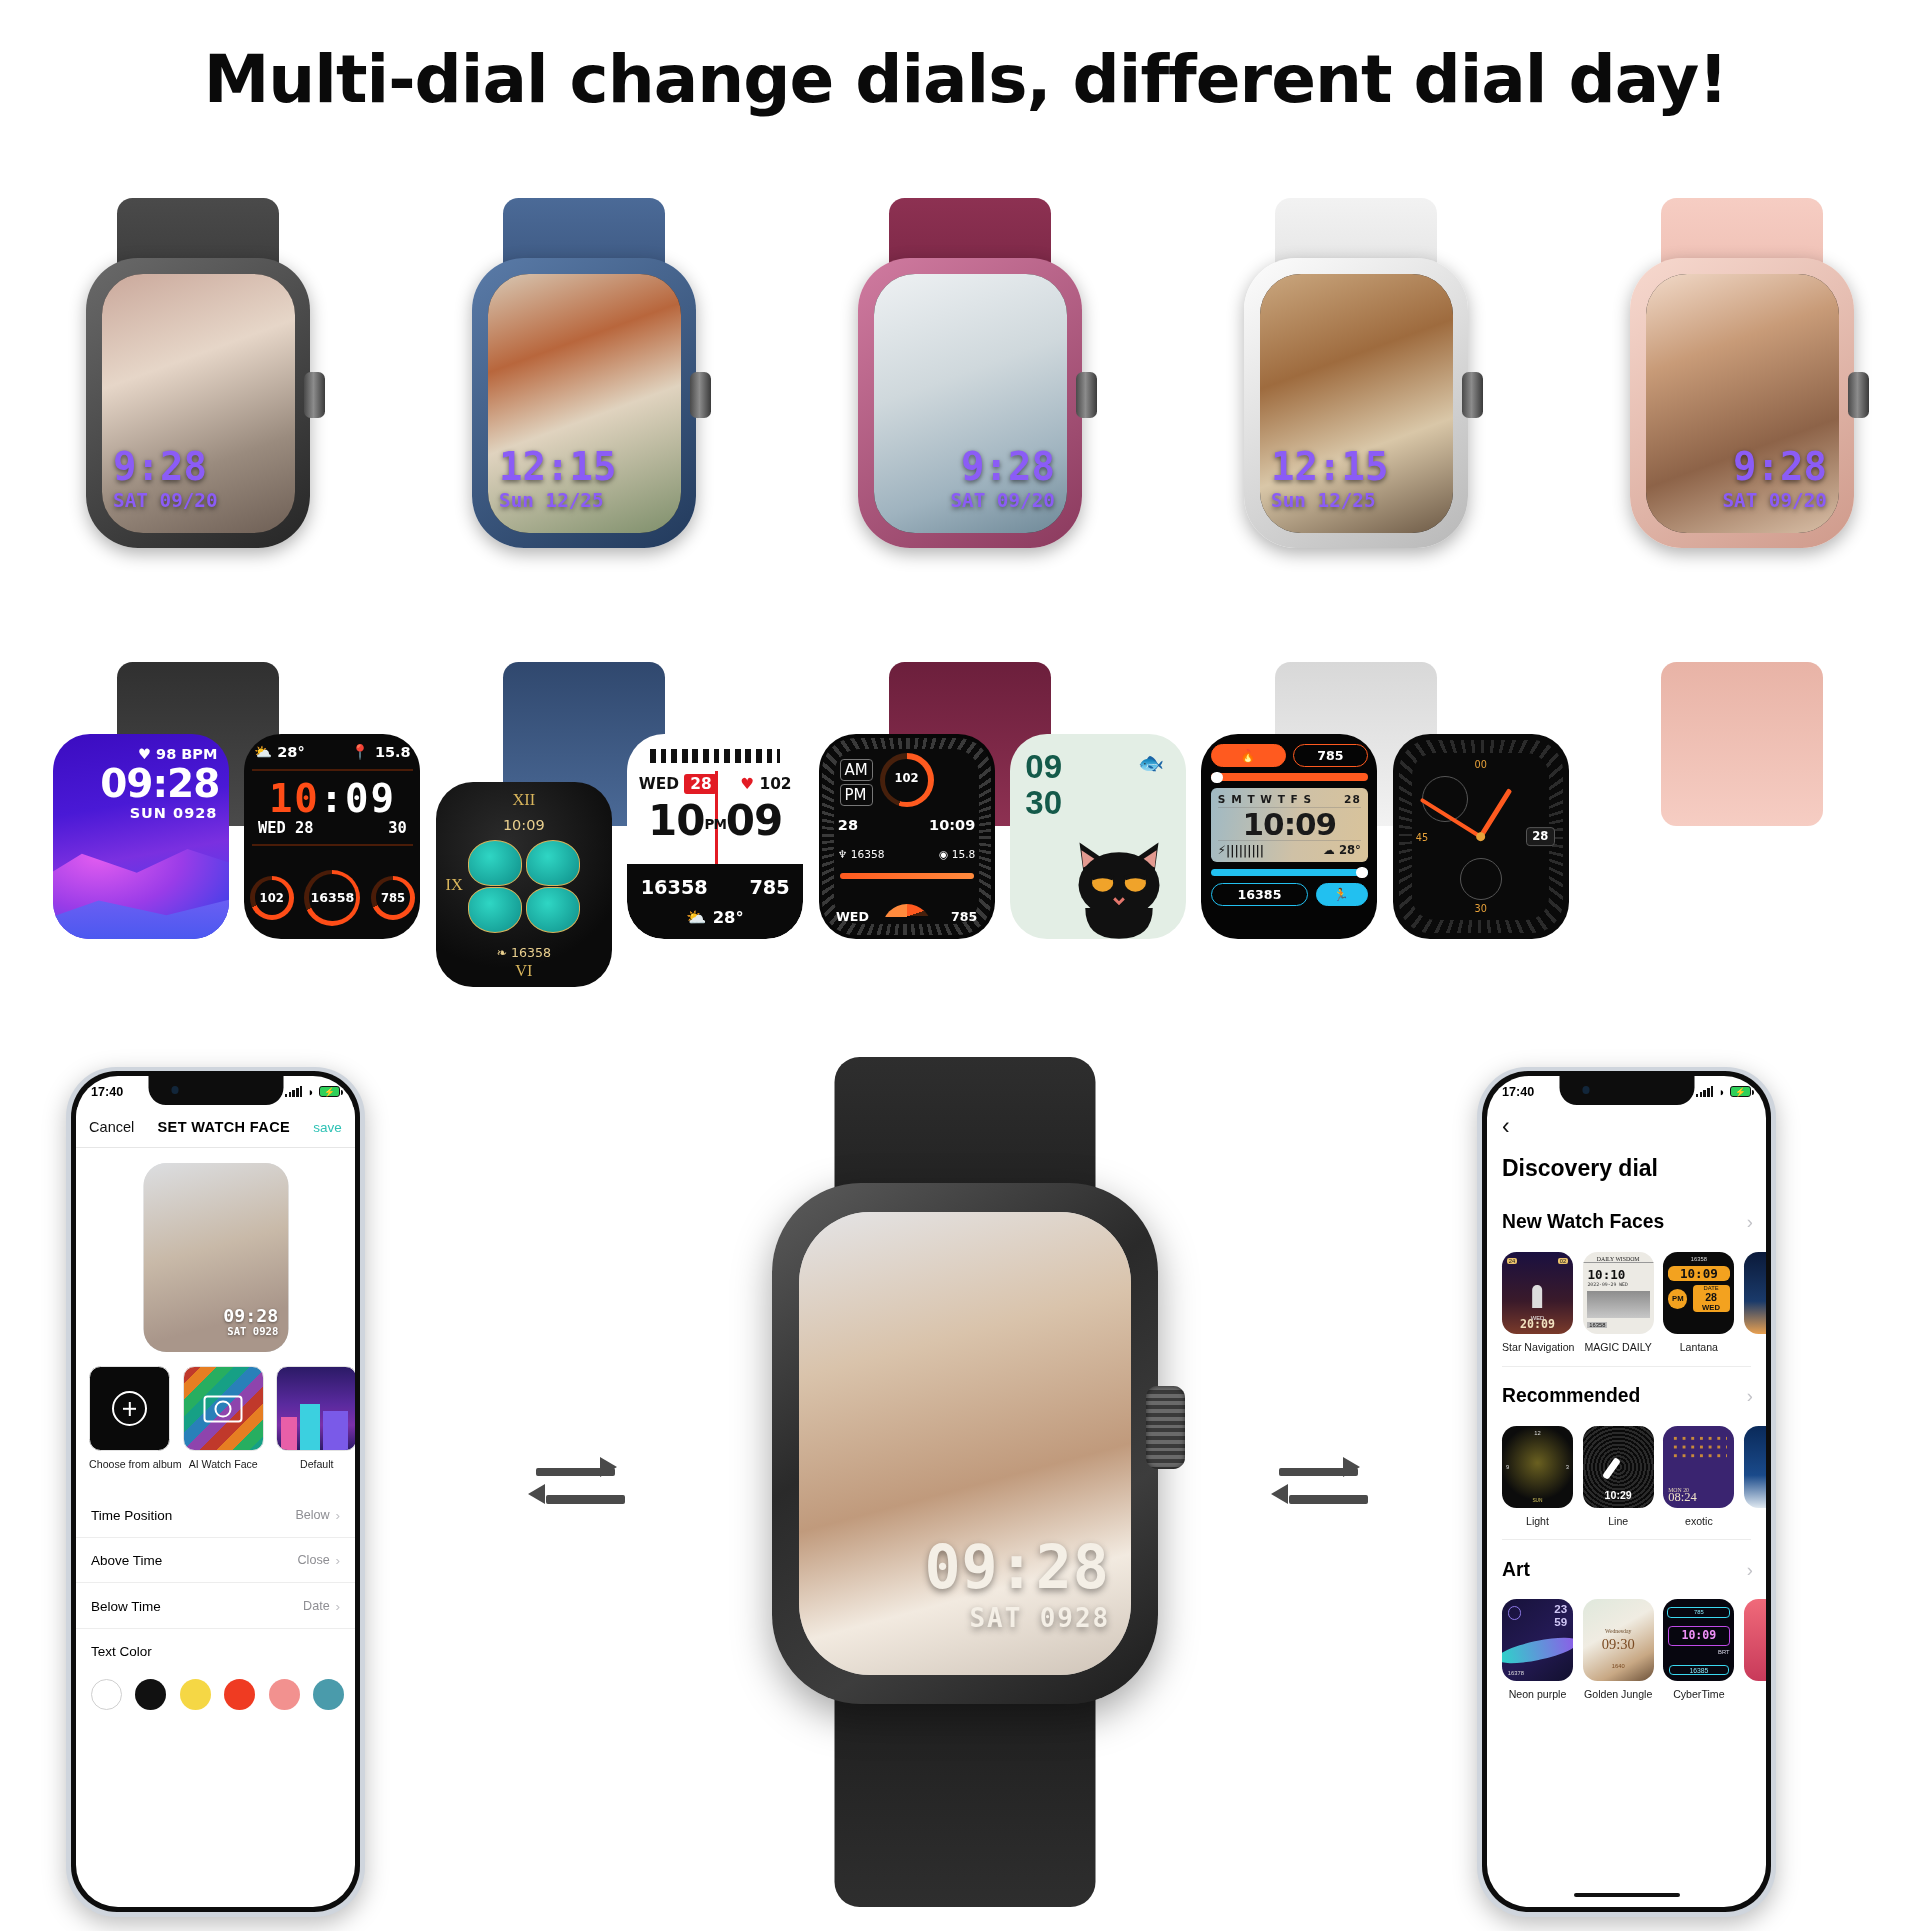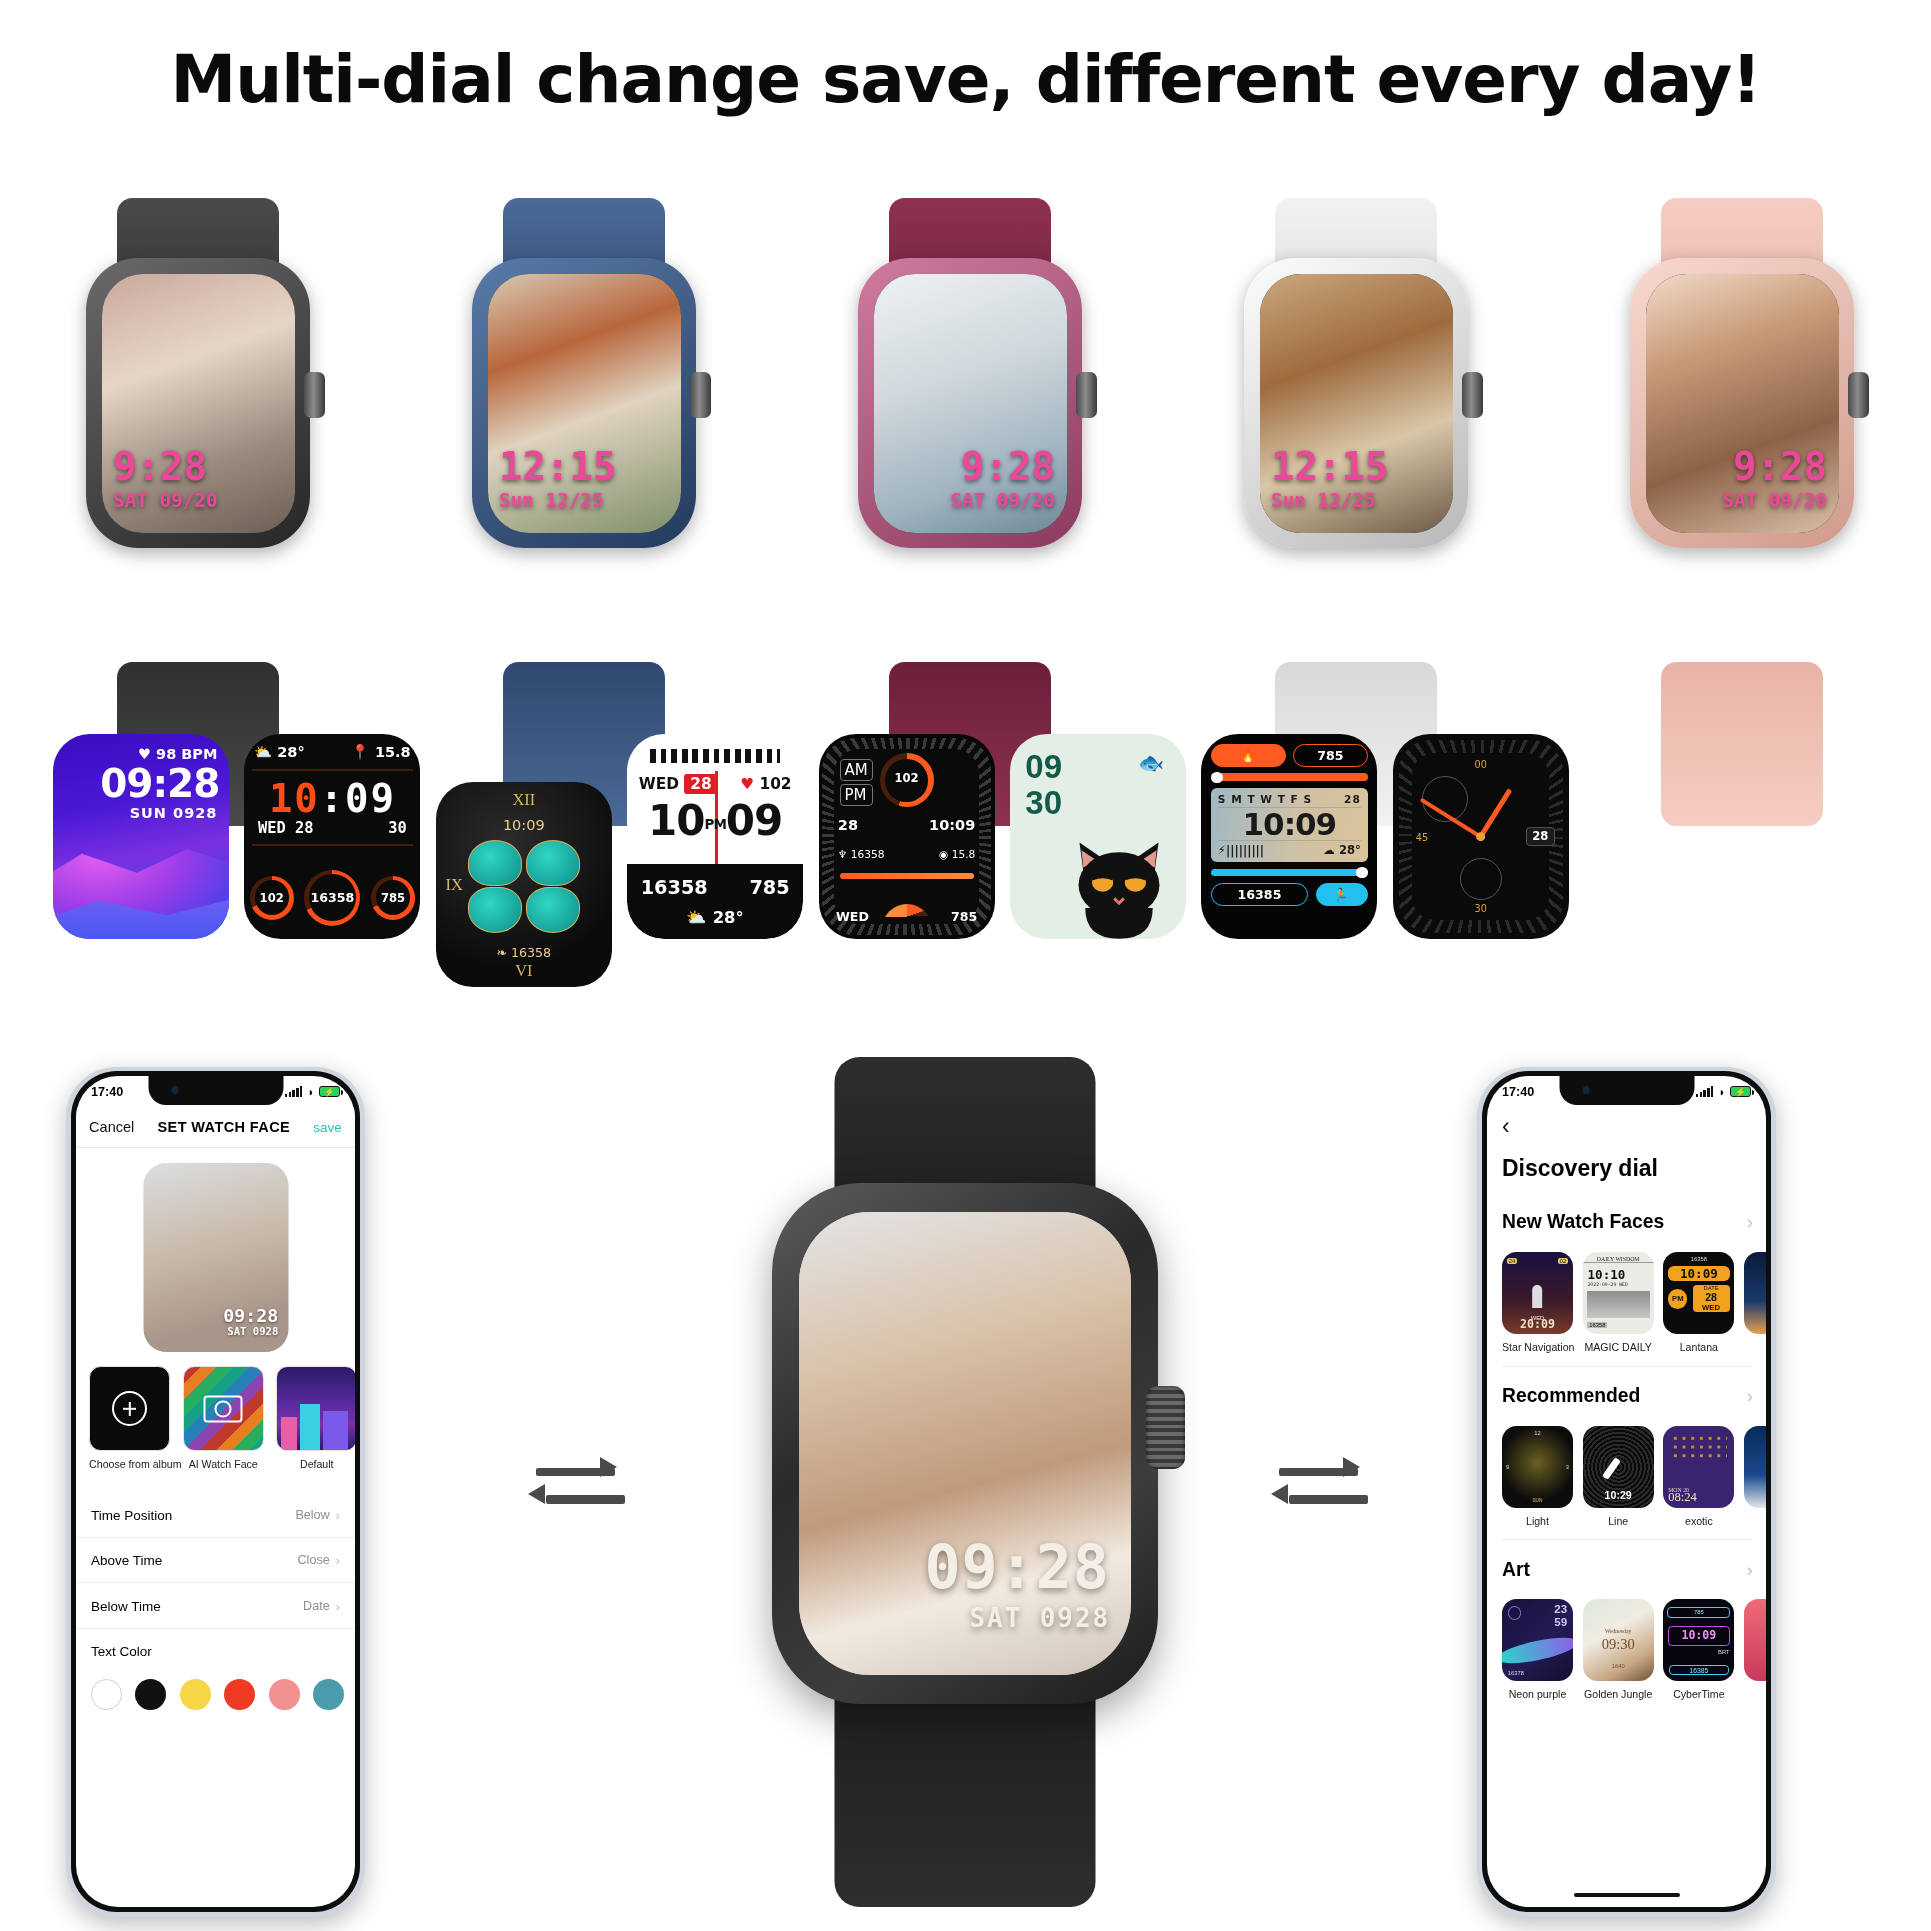--- a/index.html
+++ b/index.html
@@ -52,21 +52,21 @@
     width: 193px; height: 259px; border-radius: 41px; overflow: hidden;
     position: relative; background: #222;
   }
   .crown {
     position: absolute; right: -15.4px; top: 114px;
     width: 21px; height: 46px; border-radius: 6.8px;
     background: linear-gradient(90deg,#4a4a4a,#8c8c8c 45%,#3a3a3a);
   }
   .face-time {
     position: absolute; left: 11.6px; right: 11.6px; bottom: 21px;
-    color: #ec4899; text-align: left;
+    color: #8b5cf6; text-align: left;
     font-family: "DejaVu Sans Mono", monospace;
     text-shadow: 0 1.9px 4.8px rgba(0,0,0,.55);
   }
   .face-time.right { text-align: right; }
   .face-time .hh { font-size: 39px; font-weight: bold; letter-spacing: 0px; line-height: 1; }
   .face-time .dd { font-size: 19.3px; font-weight: bold; margin-top: 2.9px; }
 
   
   .ph { position: absolute; inset: 0; }
 
@@ -301,21 +301,21 @@
   
   .pg1{background:linear-gradient(160deg,#caa89b 0%,#e6d6c8 35%,#9a8b7e 70%,#6e5f55 100%);}
   .pg2{background:linear-gradient(160deg,#d8c8b4 0%,#b8663c 30%,#e0d3bf 55%,#7e8f6b 100%);}
   .pg3{background:linear-gradient(160deg,#eef1f3 0%,#cfd8dc 40%,#9fb3bf 75%,#6f8998 100%);}
   .pg4{background:linear-gradient(160deg,#caa77f 0%,#9e6b3e 35%,#d9c7a8 65%,#6d5a46 100%);}
   .pg5{background:linear-gradient(160deg,#f1d9c8 0%,#c89b78 30%,#8d6348 65%,#d9c0a8 100%);}
 </style>
 </head>
 <body>
 
-<div class="headline">Multi-dial change save, different every day!</div>
+<div class="headline">Multi-dial change dials, different dial day!</div>
 
 <div class="watch-row">
 
   <div class="watch-unit">
     <div class="band band-top" style="background:linear-gradient(180deg,#4a4a4a,#303030)"></div>
     <div class="band band-bot" style="background:linear-gradient(0deg,#4a4a4a,#303030)"></div>
     <div class="case" style="background:linear-gradient(145deg,#6a6a6a,#262626)">
       <div class="screen">
         <div class="ph pg1"></div>
         <div class="face-time">

